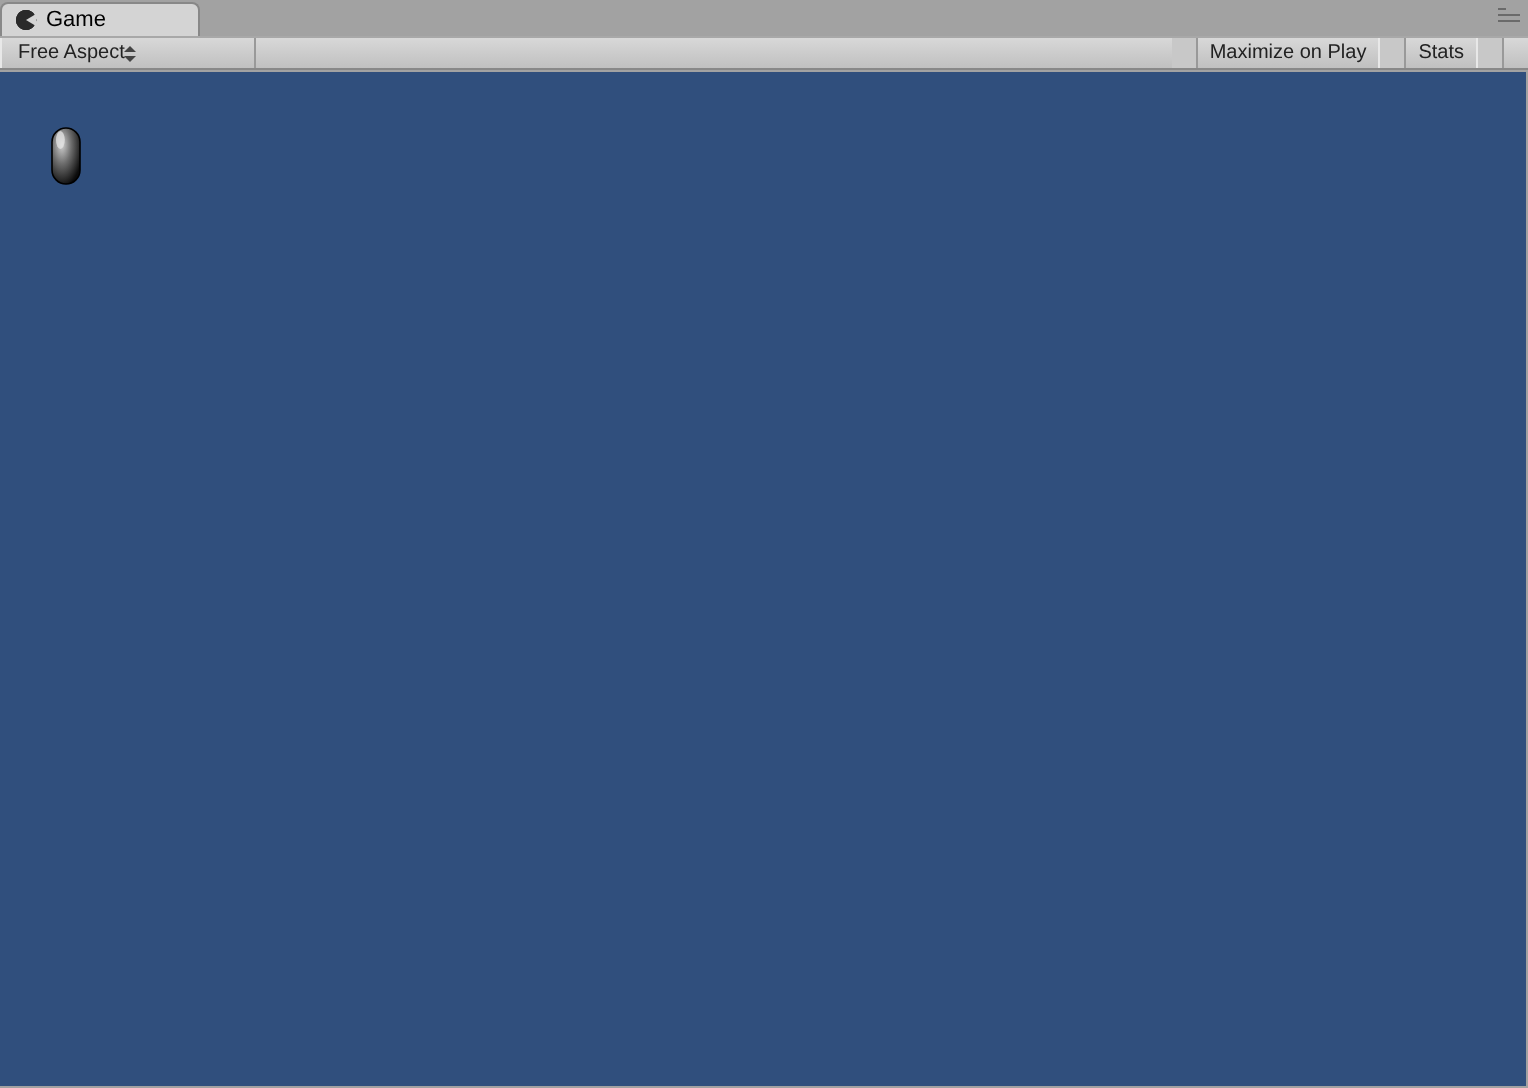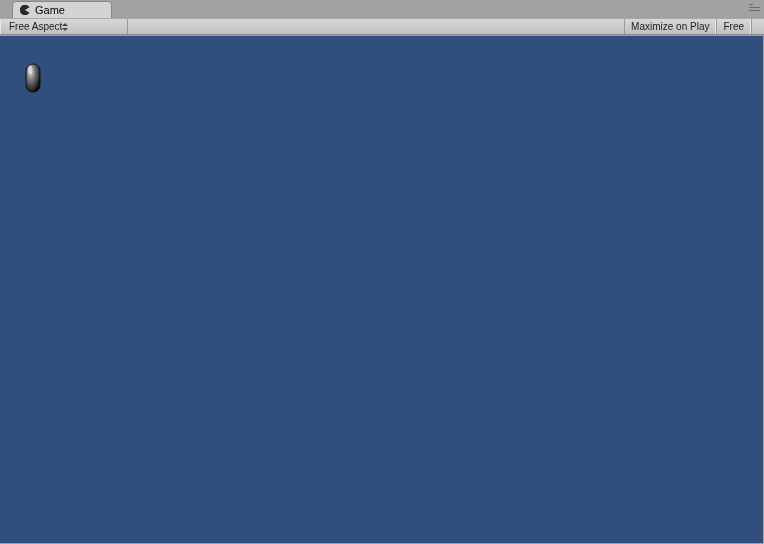--- a/index.html
+++ b/index.html
@@ -19,21 +19,20 @@
       height: 100%;
       display: flex;
       flex-direction: column;
     }
     .tab-strip {
       height: 18px;
       background: #a2a2a2;
       display: flex;
       align-items: flex-end;
       position: relative;
-      margin-left: 12px;
     }
     .tab {
       height: 17px;
       width: 100px;
       background: #d4d4d4;
       border: 1px solid #888;
       border-bottom: none;
       border-radius: 4px 4px 0 0;
       display: flex;
       align-items: center;
@@ -115,20 +114,21 @@
     }
     .toolbar-btn {
       background: linear-gradient(#d8d8d8, #c0c0c0);
       border-left: 1px solid #999;
       border-right: 1px solid #e8e8e8;
       padding: 0 6px;
       display: flex;
       align-items: center;
       font-size: 10px;
       color: #222;
+      margin-left: 12px;
     }
     .toolbar-btn:last-child {
       border-right: none;
     }
     .viewport-wrap {
       flex: 1;
       background: #a2a2a2;
       padding: 1px 1px 1px 0px;
     }
     .viewport {
@@ -179,21 +179,21 @@
       <span class="dropdown-arrows">
         <span class="arrow-up"></span>
         <span class="arrow-down"></span>
       </span>
     </div>
     <div class="toolbar-spacer"></div>
     <div class="toolbar-btn">
       <span>Maximize on Play</span>
     </div>
     <div class="toolbar-btn">
-      <span>Free</span>
+      <span>Stats</span>
     </div>
     <div class="toolbar-btn" style="width:8px;"></div>
   </div>
 
   <div class="viewport-wrap">
     <div class="viewport">
       <div class="capsule-sprite">
         <svg viewBox="0 0 16 30" width="16" height="30">
           <defs>
             <radialGradient id="capg" cx="35%" cy="30%" r="75%">

